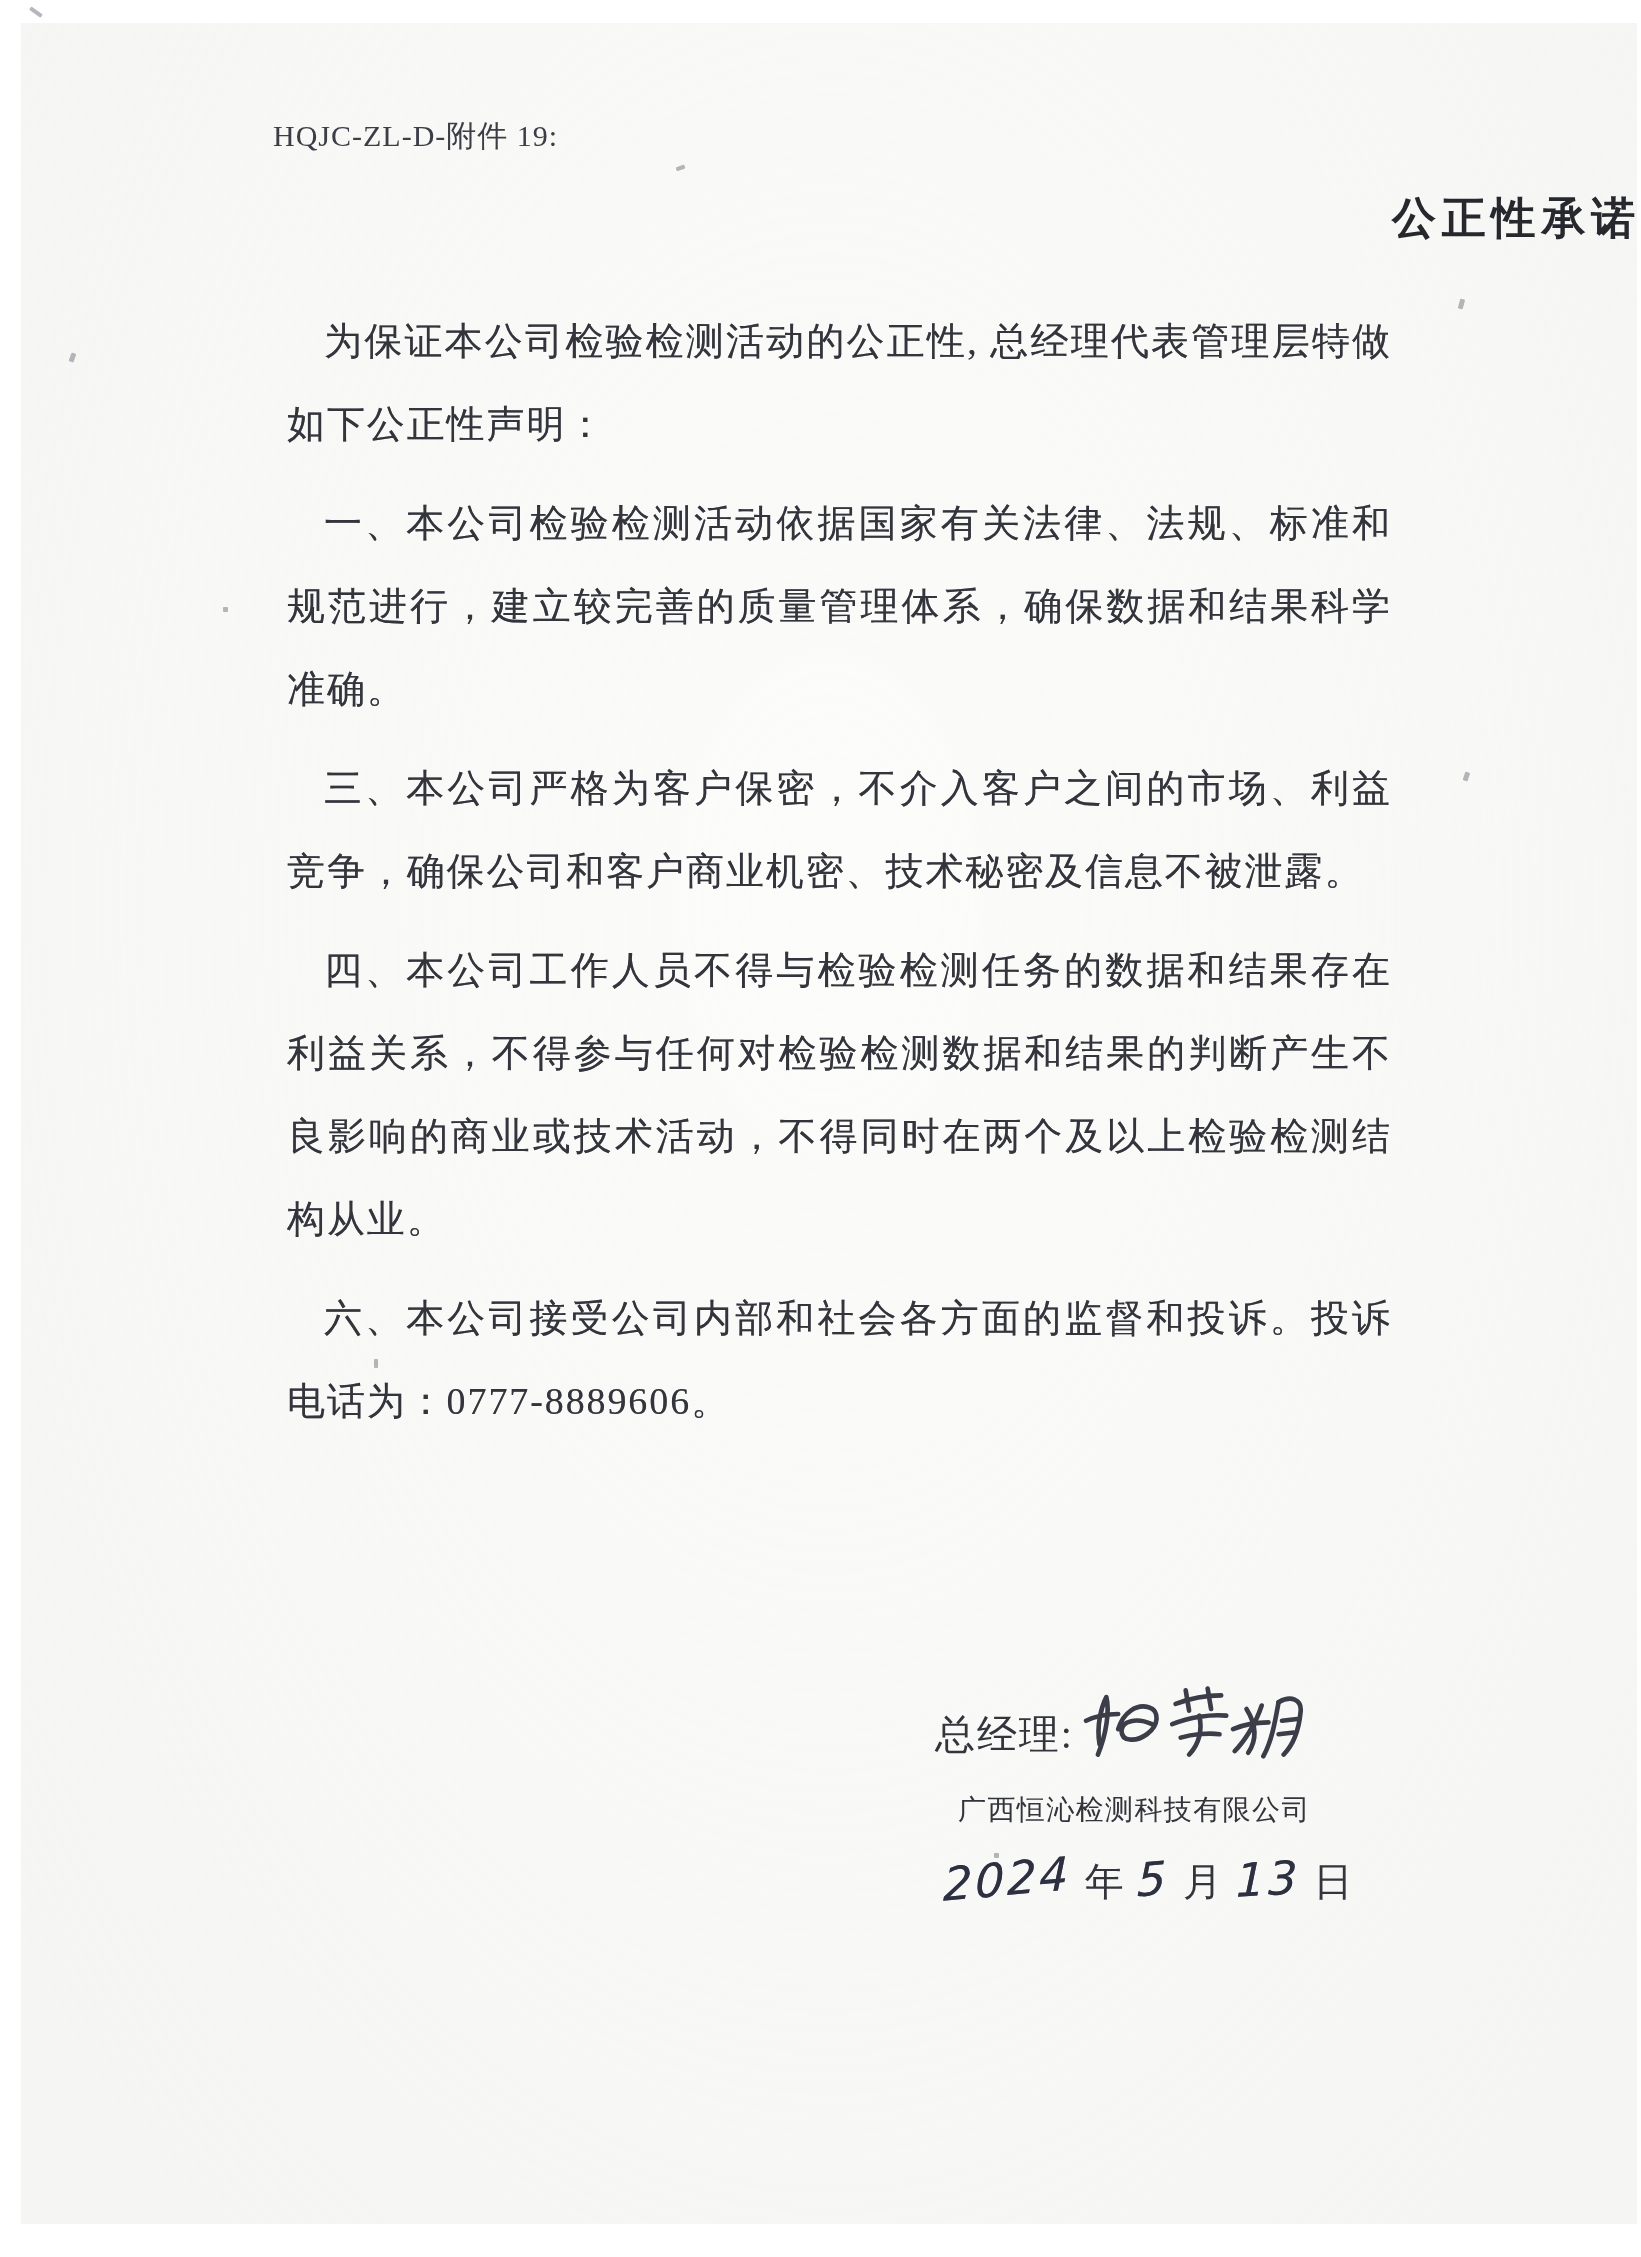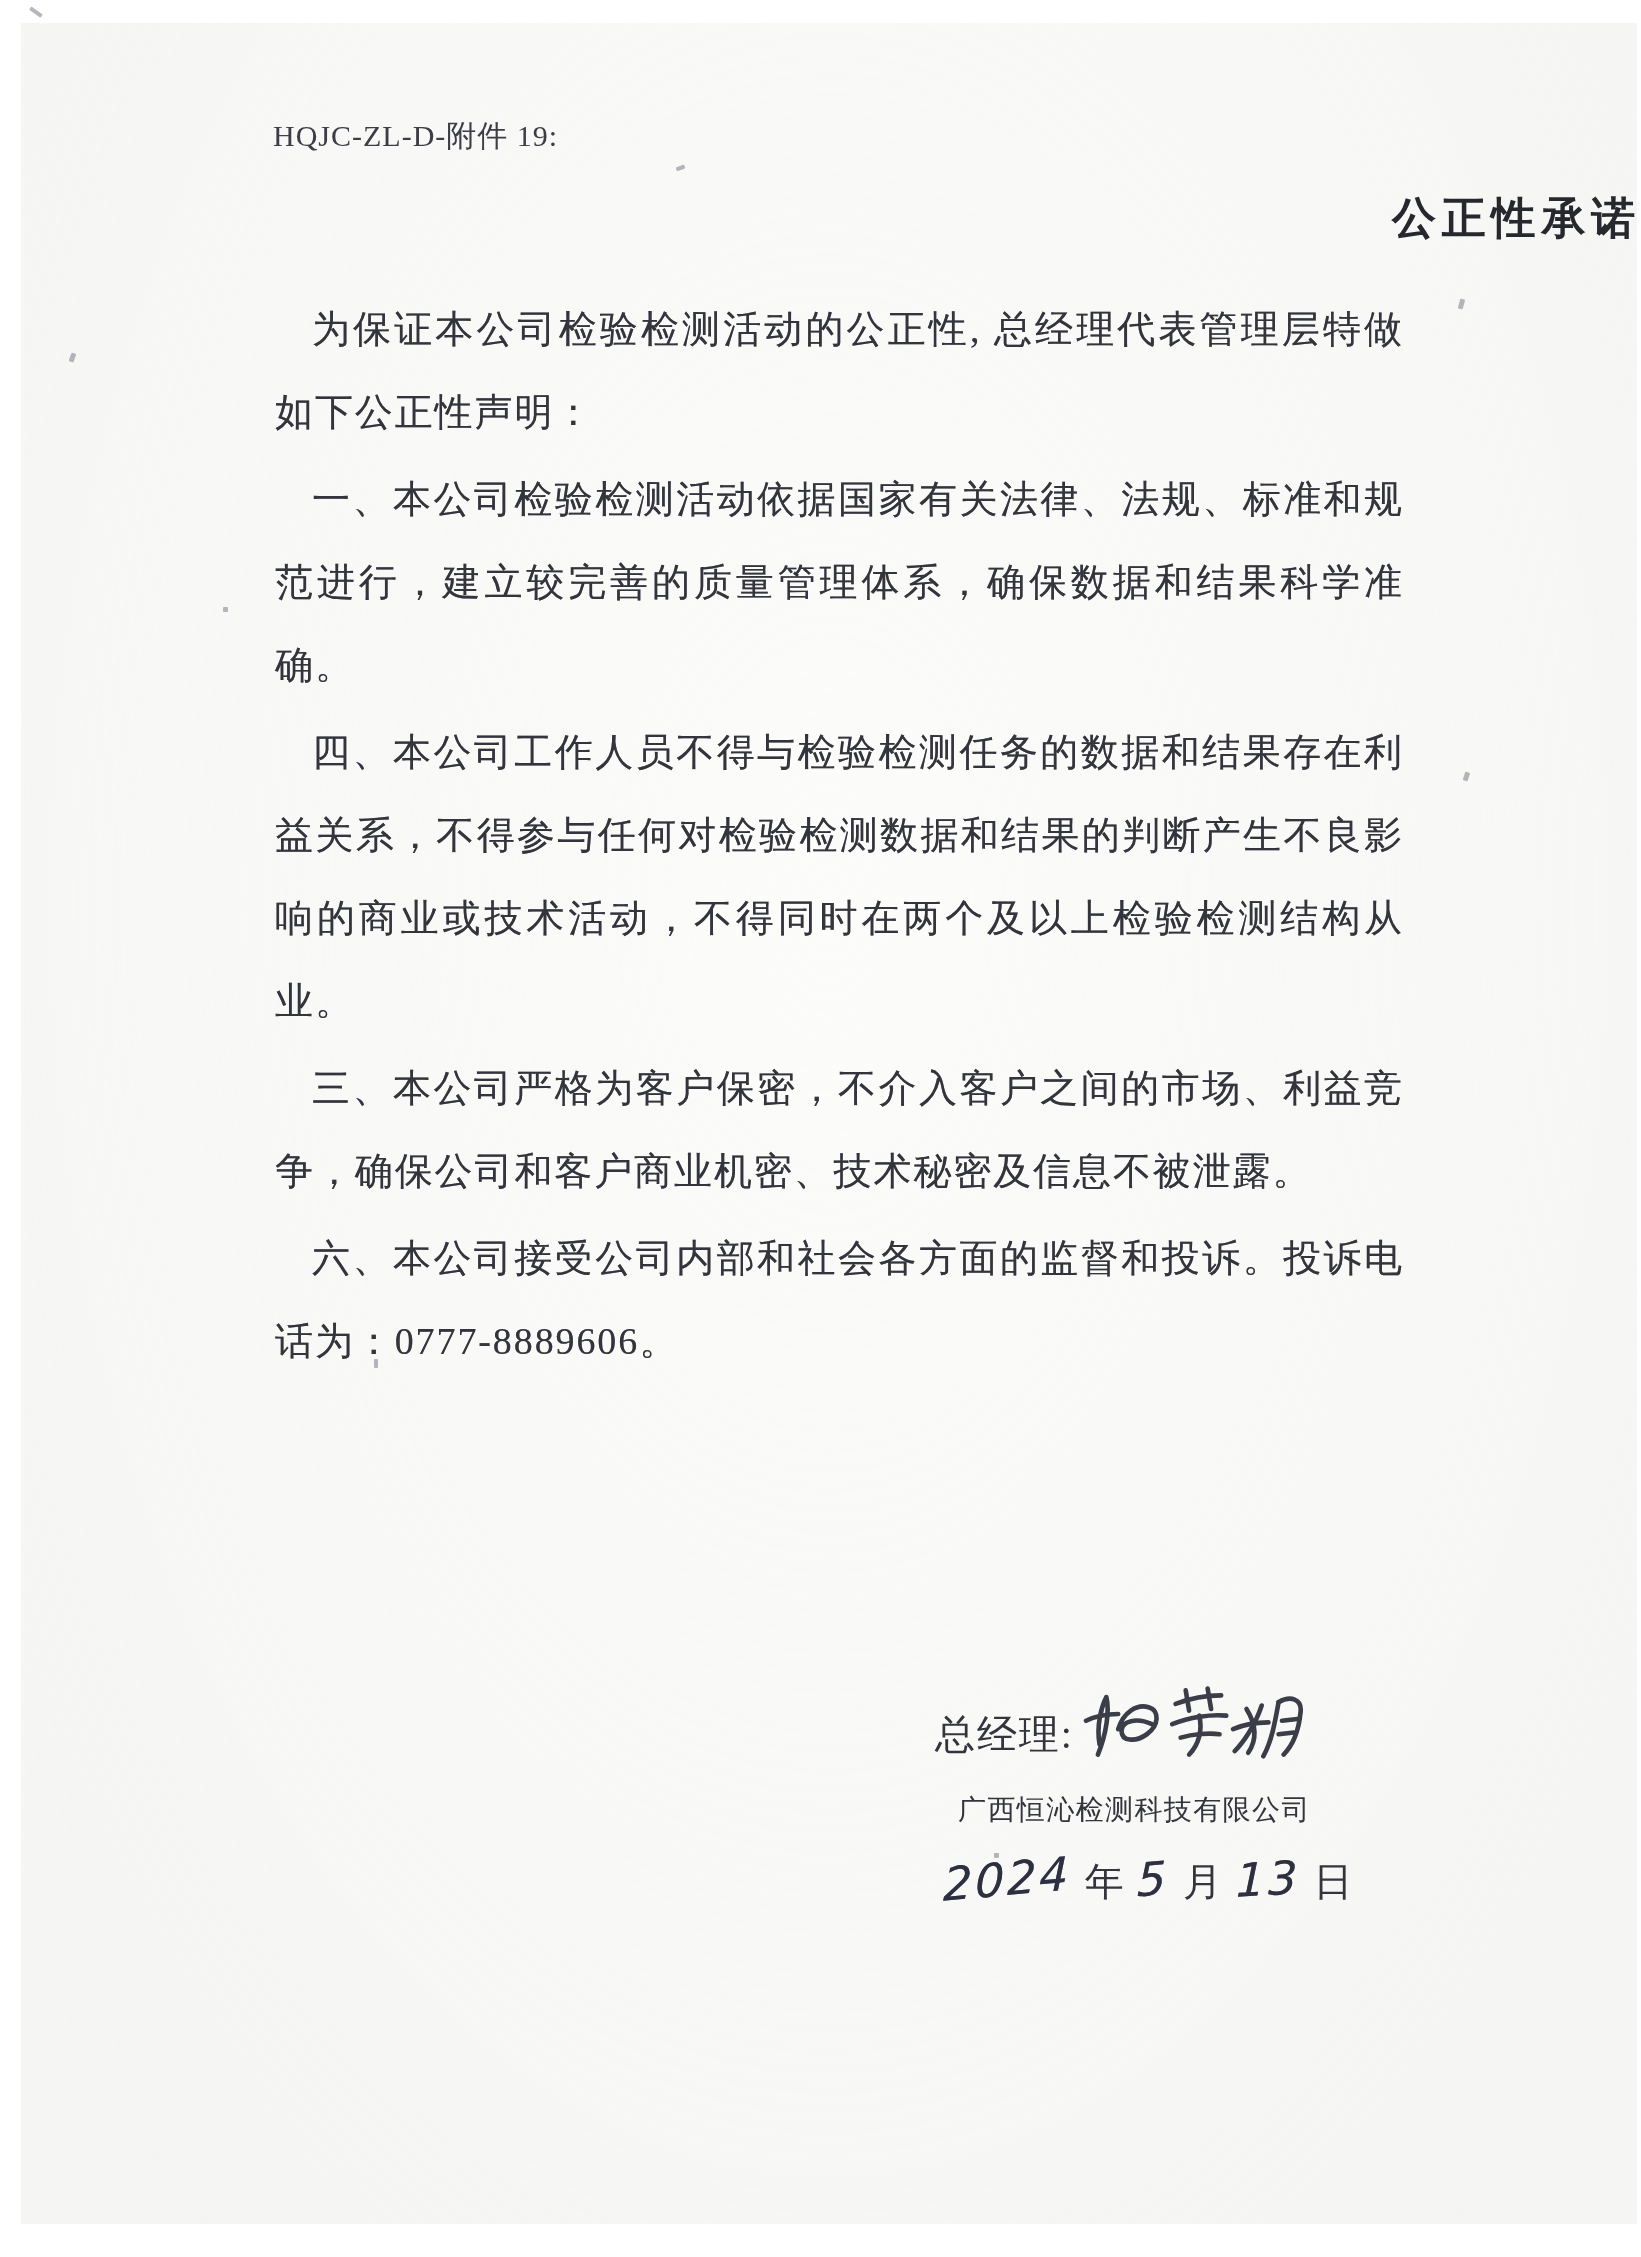--- a/index.html
+++ b/index.html
@@ -55,21 +55,21 @@
     width: 1137px;
     font-size: 38px;
     line-height: 83px;
     letter-spacing: 1.9px;
     text-align: justify;
     text-justify: inter-character;
     color: #33343c;
     text-shadow: 0 0 0.6px rgba(52,53,61,0.55);
   }
   .body-text p {
-    margin: 4px;
+    margin: 16px;
     text-indent: 37px;
   }
   .signoff {
     position: absolute;
     left: 935px;
     top: 1692px;
     width: 541px;
     color: #33343c;
   }
   .sig-row {
@@ -144,22 +144,22 @@
   <div class="speck sp7"></div>
   <div class="speck sp8"></div>
 
   <div class="doc-code">HQJC-ZL-D-附件 19:</div>
 
   <h1 class="doc-title">公正性承诺</h1>
 
   <div class="body-text">
     <p>为保证本公司检验检测活动的公正性, 总经理代表管理层特做如下公正性声明：</p>
     <p>一、本公司检验检测活动依据国家有关法律、法规、标准和规范进行，建立较完善的质量管理体系，确保数据和结果科学准确。</p>
+    <p>三、本公司严格为客户保密，不介入客户之间的市场、利益竞争，确保公司和客户商业机密、技术秘密及信息不被泄露。</p>
     <p>四、本公司工作人员不得与检验检测任务的数据和结果存在利益关系，不得参与任何对检验检测数据和结果的判断产生不良影响的商业或技术活动，不得同时在两个及以上检验检测结构从业。</p>
-    <p>三、本公司严格为客户保密，不介入客户之间的市场、利益竞争，确保公司和客户商业机密、技术秘密及信息不被泄露。</p>
     <p>六、本公司接受公司内部和社会各方面的监督和投诉。投诉电话为：0777-8889606。</p>
   </div>
 
   <div class="signoff">
     <div class="sig-row">
       <span>总经理:</span>
       <svg class="sig-svg" width="228" height="89" viewBox="0 0 270 100" fill="none" stroke="#2b2e3a" stroke-width="5.5" stroke-linecap="round" stroke-linejoin="round" opacity="0.92" aria-label="杨萍娟">
 
         <path d="M22,70 C18,48 24,26 30,14 C34,30 30,58 20,82"></path>
         <path d="M6,42 C18,36 32,34 44,34"></path>

